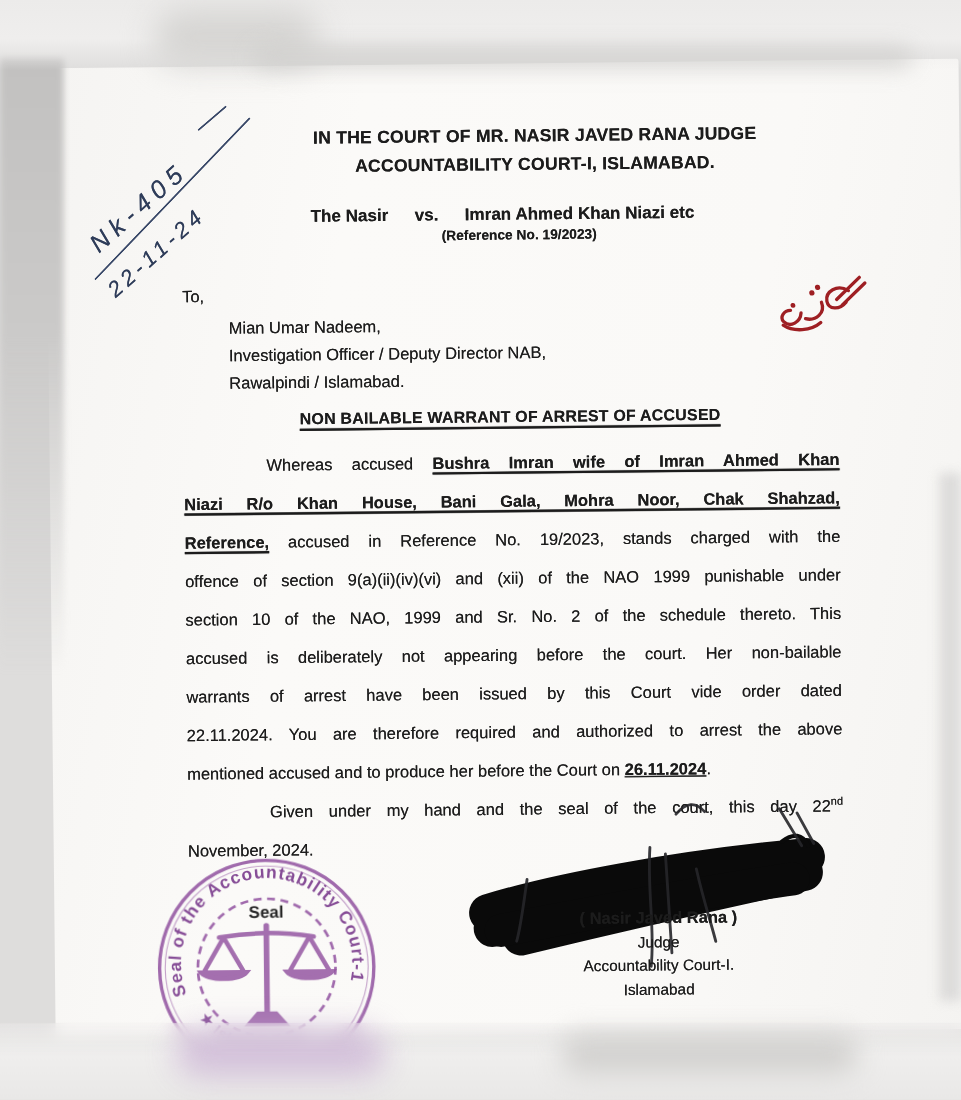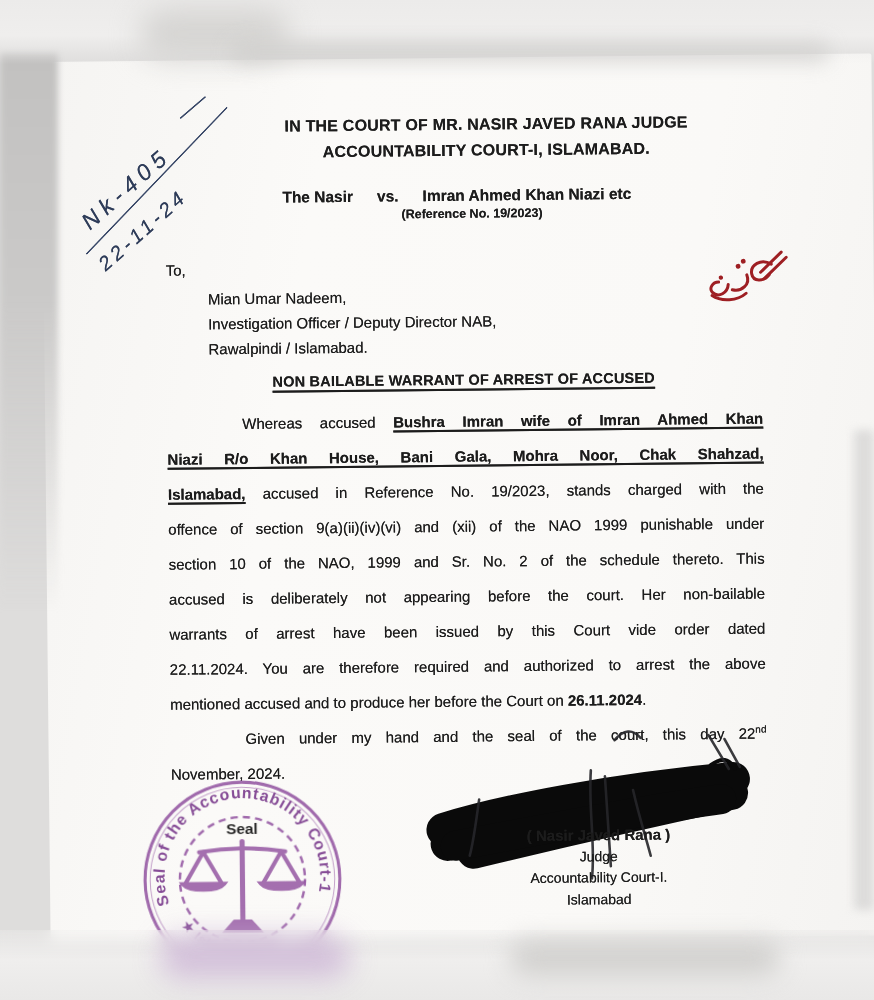--- a/index.html
+++ b/index.html
@@ -5,21 +5,21 @@
 <style>
   html,body{margin:0;padding:0;background:#e3e2e1;}
   .photo{position:relative;width:874px;height:1000px;overflow:hidden;
          background:#dedddc;font-family:"Liberation Sans",sans-serif;}
   .doc{position:absolute;left:0;top:0;width:874px;height:1000px;
        transform:rotate(-0.6deg);transform-origin:437px 500px;}
   .paper{position:absolute;left:46px;top:58px;width:830px;height:882px;
          background:linear-gradient(100deg,#f5f4f2 0%,#fbfaf8 30%,#faf9f7 70%,#f4f3f1 100%);
          border-radius:2px;}
   .txt{position:absolute;color:#1c1c1c;text-shadow:0 0 .5px rgba(28,28,28,.85);}
-  .b{font-weight:700;}
+  .b{font-weight:700;text-decoration:underline;}
   .u{text-decoration:underline;text-underline-offset:3px;text-decoration-thickness:1.5px;}
   .center{text-align:center;}
   
   .hdr{left:170px;top:112px;width:640px;font-size:16px;font-weight:700;line-height:26px;letter-spacing:.2px;}
   .caseline{left:150px;top:187px;width:620px;display:flex;justify-content:center;gap:24px;
             font-size:15.5px;font-weight:700;}
   .refline{left:355px;top:207px;width:240px;font-size:12.5px;font-weight:700;text-align:center;}
   .salut{left:168px;top:245px;font-size:15px;margin-top:14px;}
   .addr{left:210px;top:284px;font-size:15px;line-height:25px;}
   .title{left:170px;top:372px;width:590px;font-size:14.5px;font-weight:700;letter-spacing:.2px;}
@@ -100,21 +100,21 @@
       <div>Rawalpindi / Islamabad.</div>
     </div>
 
     <div class="txt title center">
       <span>NON BAILABLE WARRANT OF ARREST OF ACCUSED</span>
     </div>
 
     <div class="txt body">
         <div class="bline just ind"><span>Whereas accused </span><span class="b u">Bushra Imran wife of Imran Ahmed Khan</span></div>
         <div class="bline just"><span class="b u">Niazi R/o Khan House, Bani Gala, Mohra Noor, Chak Shahzad,</span></div>
-        <div class="bline just"><span class="b u">Islamabad,</span><span> accused in Reference No. 19/2023, stands charged with the</span></div>
+        <div class="bline just"><span class="b u">Reference,</span><span> accused in Reference No. 19/2023, stands charged with the</span></div>
         <div class="bline just"><span>offence of section 9(a)(ii)(iv)(vi) and (xii) of the NAO 1999 punishable under</span></div>
         <div class="bline just"><span>section 10 of the NAO, 1999 and Sr. No. 2 of the schedule thereto. This</span></div>
         <div class="bline just"><span>accused is deliberately not appearing before the court. Her non-bailable</span></div>
         <div class="bline just"><span>warrants of arrest have been issued by this Court vide order dated</span></div>
         <div class="bline just"><span>22.11.2024. You are therefore required and authorized to arrest the above</span></div>
         <div class="bline"><span>mentioned accused and to produce her before the Court on </span><span class="b">26.11.2024</span><span>.</span></div>
         <div class="bline just ind"><span>Given under my hand and the seal of the court, this day 22</span><sup>nd</sup></div>
         <div class="bline"><span>November, 2024.</span></div>
       </div>
 

